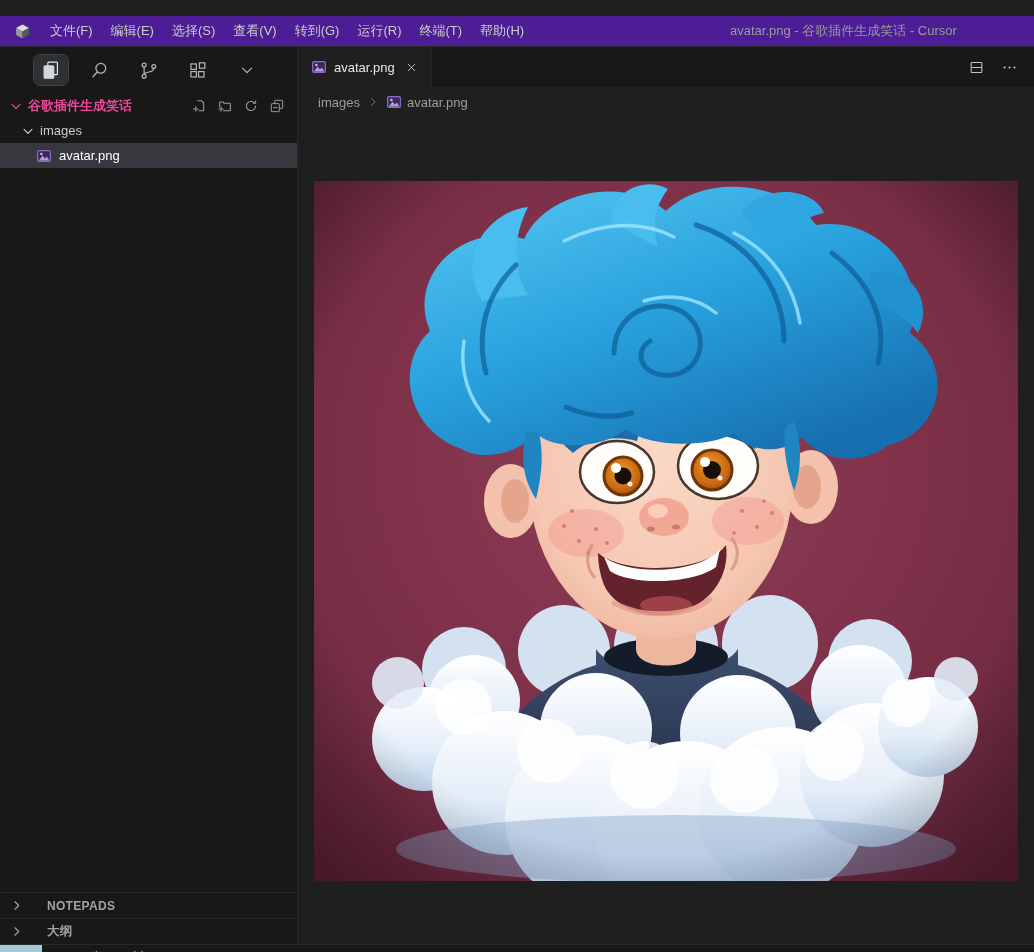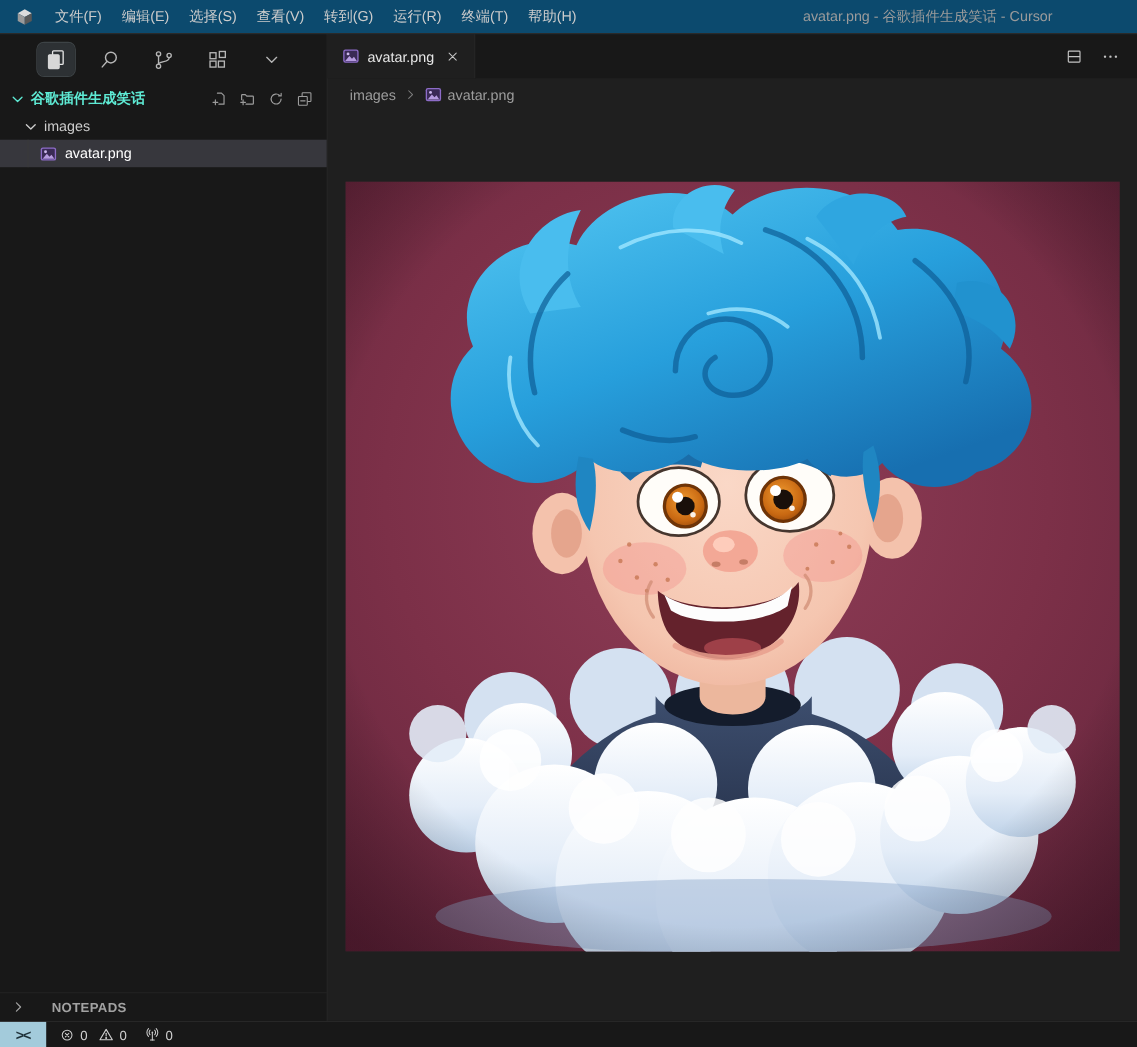--- a/index.html
+++ b/index.html
@@ -7,22 +7,22 @@
   body {
     background:#1f1f1f;
     font-family:"Liberation Sans", sans-serif;
     color:#cccccc;
     -webkit-font-smoothing:antialiased;
   }
   svg { display:block; }
 
   
   .titlebar {
-    height:31px; background:#0c4a6e; border-bottom:1px solid #2a2a2a;
-    display:flex; align-items:center; position:relative;
+    height:31px; background:#4c1d95; border-bottom:1px solid #2a2a2a;
+    display:flex; align-items:center; position:relative;margin-top:16px;
   }
   .logo { margin:0 10px 0 14px; }
   .menu { display:flex; height:100%; }
   .menu-item {
     padding:0 9px; font-size:13px; color:#cccccc;
     display:flex; align-items:center; white-space:nowrap; cursor:default;
   }
   .window-title {
     position:absolute; left:730px; top:0; height:100%;
     display:flex; align-items:center;
@@ -42,21 +42,21 @@
     color:#b6b6b6;
   }
   .act-btn {
     width:34px; height:30px; border-radius:6px;
     display:flex; align-items:center; justify-content:center; cursor:pointer;
   }
   .act-btn.active { background:#2d3134; outline:1px solid #3d4346; color:#e8e8e8; }
 
   .section-header {
     height:25px; display:flex; align-items:center; padding:0 8px;
-    color:#5eead4; font-size:13px; font-weight:600; gap:4px;
+    color:#ec4899; font-size:13px; font-weight:600; gap:4px;
   }
   .section-header .grow { flex:1; }
   .hdr-actions { display:flex; align-items:center; gap:10px; color:#9c9c9c; margin-right:4px; }
   .hdr-actions > div { cursor:pointer; display:flex; }
 
   .tree-row {
     height:25px; display:flex; align-items:center; font-size:13px; color:#cccccc;
     cursor:pointer; white-space:nowrap;
   }
   .tree-row.folder { padding-left:20px; gap:4px; }
@@ -246,20 +246,28 @@
 
     <div class="sidebar-spacer"></div>
 
     <div class="bottom-section">
       <span>
         <svg width="15" height="15" viewBox="0 0 24 24" fill="none" stroke="currentColor" stroke-width="1.8" stroke-linecap="round" stroke-linejoin="round">
             <path d="M9.5 6 15.5 12 9.5 18"></path>
           </svg>
       </span>
       <span class="lbl">NOTEPADS</span>
+    </div>
+    <div class="bottom-section">
+      <span>
+        <svg width="15" height="15" viewBox="0 0 24 24" fill="none" stroke="currentColor" stroke-width="1.8" stroke-linecap="round" stroke-linejoin="round">
+            <path d="M9.5 6 15.5 12 9.5 18"></path>
+          </svg>
+      </span>
+      <span class="lbl cjk">大纲</span>
     </div>
   </div>
 
   <div class="editor">
 
     <div class="tabbar">
       <div class="tab">
         <span>
           <svg width="16" height="16" viewBox="0 0 16 16">
             <rect x="1" y="2" width="14" height="12" rx="2" fill="#8d6cc8"></rect>

